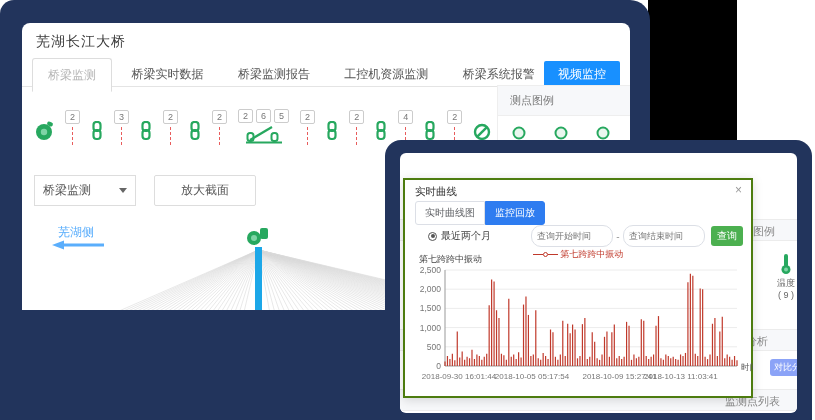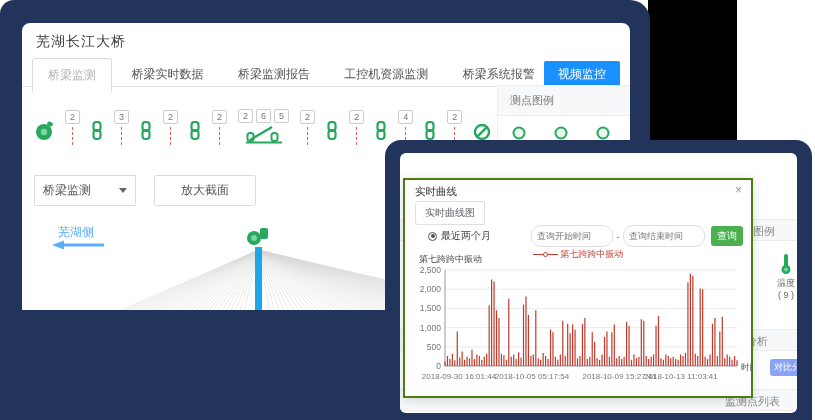--- a/index.html
+++ b/index.html
@@ -359,20 +359,21 @@
     <div class="band" id="band-points">
       <span>监测点列表</span>
     </div>
 
     <div id="modal">
       <div class="modal-title">实时曲线</div>
       <div class="modal-close">×</div>
 
       <div class="mtabs">
         <span class="mtab">实时曲线图</span>
+        <span class="mtab active">监控回放</span>
       </div>
 
       <div class="query-row">
         <span class="radio"></span>
         <span>最近两个月</span>
         <input class="q-input" id="q-start" placeholder="查询开始时间" style="">
         <span class="q-sep">-</span>
         <input class="q-input" placeholder="查询结束时间" style="">
         <button class="search-btn">查询</button>
       </div>

